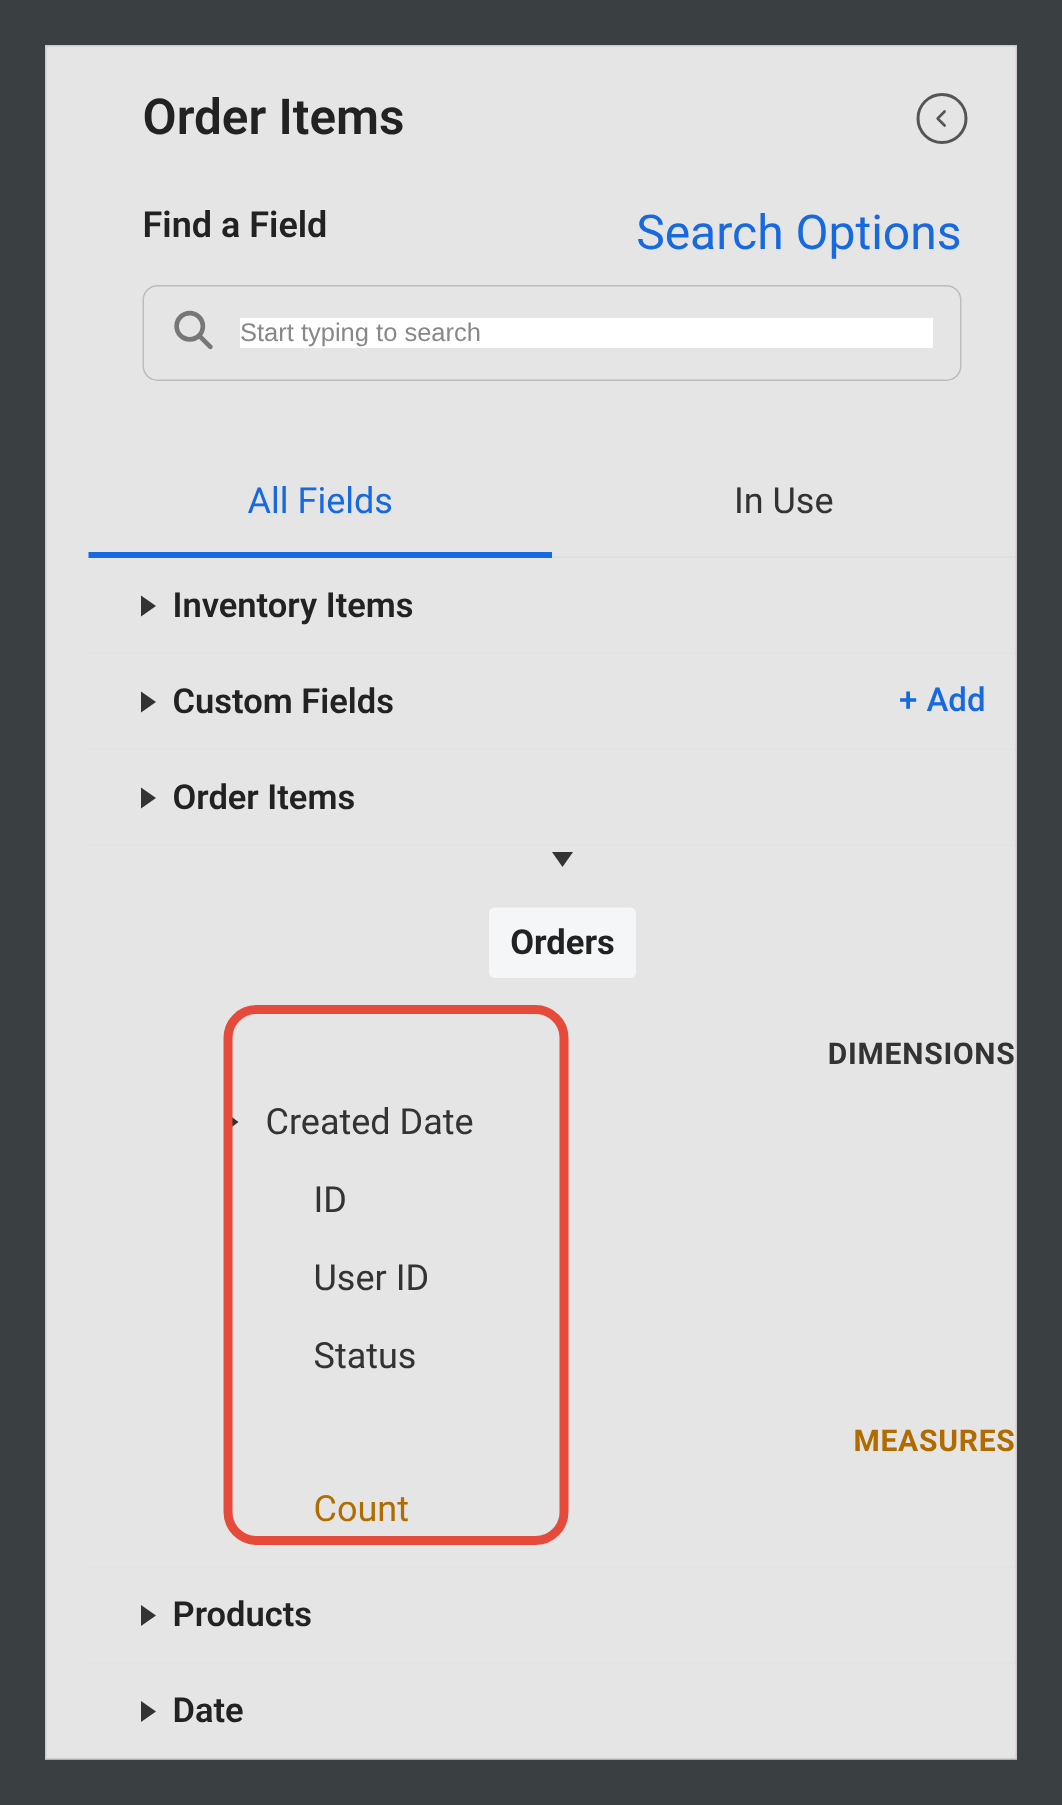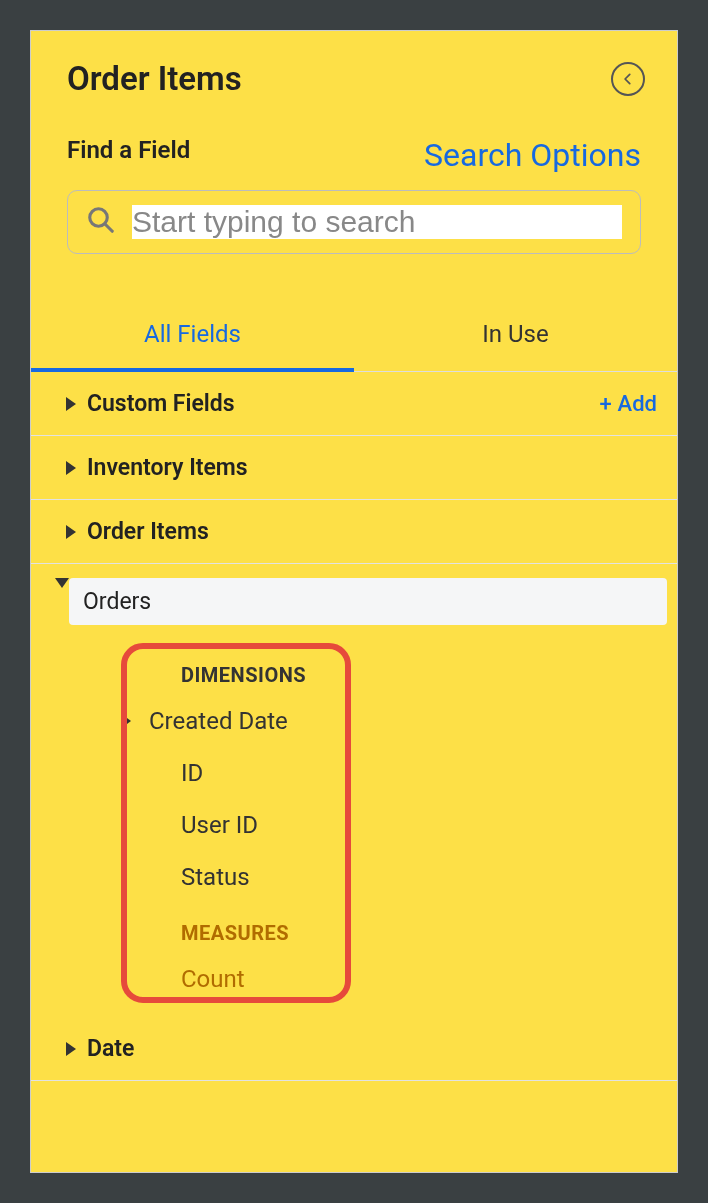--- a/index.html
+++ b/index.html
@@ -4,25 +4,26 @@
 <style>
   * { box-sizing: border-box; margin: 0; padding: 0; }
   body {
     background: #3a4042;
     font-family: -apple-system, BlinkMacSystemFont, "Segoe UI", Roboto, Arial, sans-serif;
     width: 708px;
     height: 1203px;
     padding: 30px;
   }
   .panel {
-    background: #fde047;
+    background: #e5e5e5;
     border: 1px solid #ccc;
     width: 100%;
     height: 100%;
     overflow: hidden;
+    padding-left: 28px;
   }
   .header {
     display: flex;
     justify-content: space-between;
     align-items: center;
     padding: 28px 32px 10px 36px;
   }
   .title {
     font-size: 33px;
     font-weight: 600;
@@ -63,21 +64,21 @@
     align-items: center;
     border: 1.5px solid #bcbcbc;
     border-radius: 10px;
     padding: 14px 18px;
     gap: 16px;
   }
   .search-icon svg { width: 30px; height: 30px; stroke: #777; }
   .search-input {
     border: none;
     outline: none;
-    font-size: 30px;
+    font-size: 17px;
     color: #333;
     flex: 1;
   }
   .search-input::placeholder { color: #888; }
   .tabs {
     display: flex;
     margin-top: 50px;
     border-bottom: 1px solid #ddd;
   }
   .tab {
@@ -116,22 +117,23 @@
     font-weight: 500;
     display: flex;
     align-items: center;
     gap: 6px;
   }
   .orders-header {
     display: flex;
     align-items: center;
     padding: 14px 10px 14px 24px;
     font-size: 23px;
-    font-weight: 400;
-    color: #222;
+    font-weight: 700;
+    color: #222;
+    flex-direction: column;
   }
   .orders-header .label-wrap {
     background: #f5f6f7;
     flex: 1;
     padding: 10px 14px;
     border-radius: 4px;
   }
   .orders-content {
     position: relative;
     padding: 6px 0 12px 0;
@@ -159,20 +161,21 @@
     width: 24px;
     margin-left: -28px;
     display: flex;
     justify-content: center;
   }
   .field-group-label {
     padding: 18px 0 8px 150px;
     font-size: 20px;
     font-weight: 700;
     letter-spacing: 0.5px;
+    text-align: right;
   }
   .dimensions-label { color: #333; }
   .measures-label { color: #b16c00; }
   .measure-row { color: #b16c00; }
   .field-indent { padding-left: 150px; }
   .caret-right { width:0;height:0;border-top:7px solid transparent;border-bottom:7px solid transparent;border-left:10px solid #333; }
   .caret-down { width:0;height:0;border-left:7px solid transparent;border-right:7px solid transparent;border-top:10px solid #333; }
   .caret-right-sm { width:0;height:0;border-top:6px solid transparent;border-bottom:6px solid transparent;border-left:8px solid #333; }
 </style>
 </head>
@@ -207,38 +210,38 @@
 
   <div class="tabs">
     <div class="tab active">All Fields</div>
     <div class="tab">In Use</div>
   </div>
 
   <div class="section-row">
     <span class="caret">
         <span class="caret-right"></span>
       </span>
+    <span class="label">Inventory Items</span>
+  </div>
+
+  <div class="section-row">
+    <span class="caret">
+        <span class="caret-right"></span>
+      </span>
     <span class="label">Custom Fields</span>
     <span class="add-link">
       <span>+</span>
       <span>Add</span>
     </span>
   </div>
 
   <div class="section-row">
     <span class="caret">
         <span class="caret-right"></span>
       </span>
-    <span class="label">Inventory Items</span>
-  </div>
-
-  <div class="section-row">
-    <span class="caret">
-        <span class="caret-right"></span>
-      </span>
     <span class="label">Order Items</span>
   </div>
 
   <div class="orders-header">
     <span class="caret"><span class="caret-down"></span></span>
     <span class="label-wrap">Orders</span>
   </div>
 
   <div class="orders-content">
     <div class="highlight-box"></div>
@@ -261,20 +264,26 @@
       <span>Status</span>
     </div>
 
     <div class="field-group-label measures-label">MEASURES</div>
 
     <div class="field-row field-indent measure-row">
       <span>Count</span>
     </div>
   </div>
 
+  <div class="section-row" style="border-top:1px solid #e2e2e2">
+    <span class="caret">
+        <span class="caret-right"></span>
+      </span>
+    <span class="label">Products</span>
+  </div>
 
   <div class="section-row">
     <span class="caret">
         <span class="caret-right"></span>
       </span>
     <span class="label">Date</span>
   </div>
 
 </div>
 

